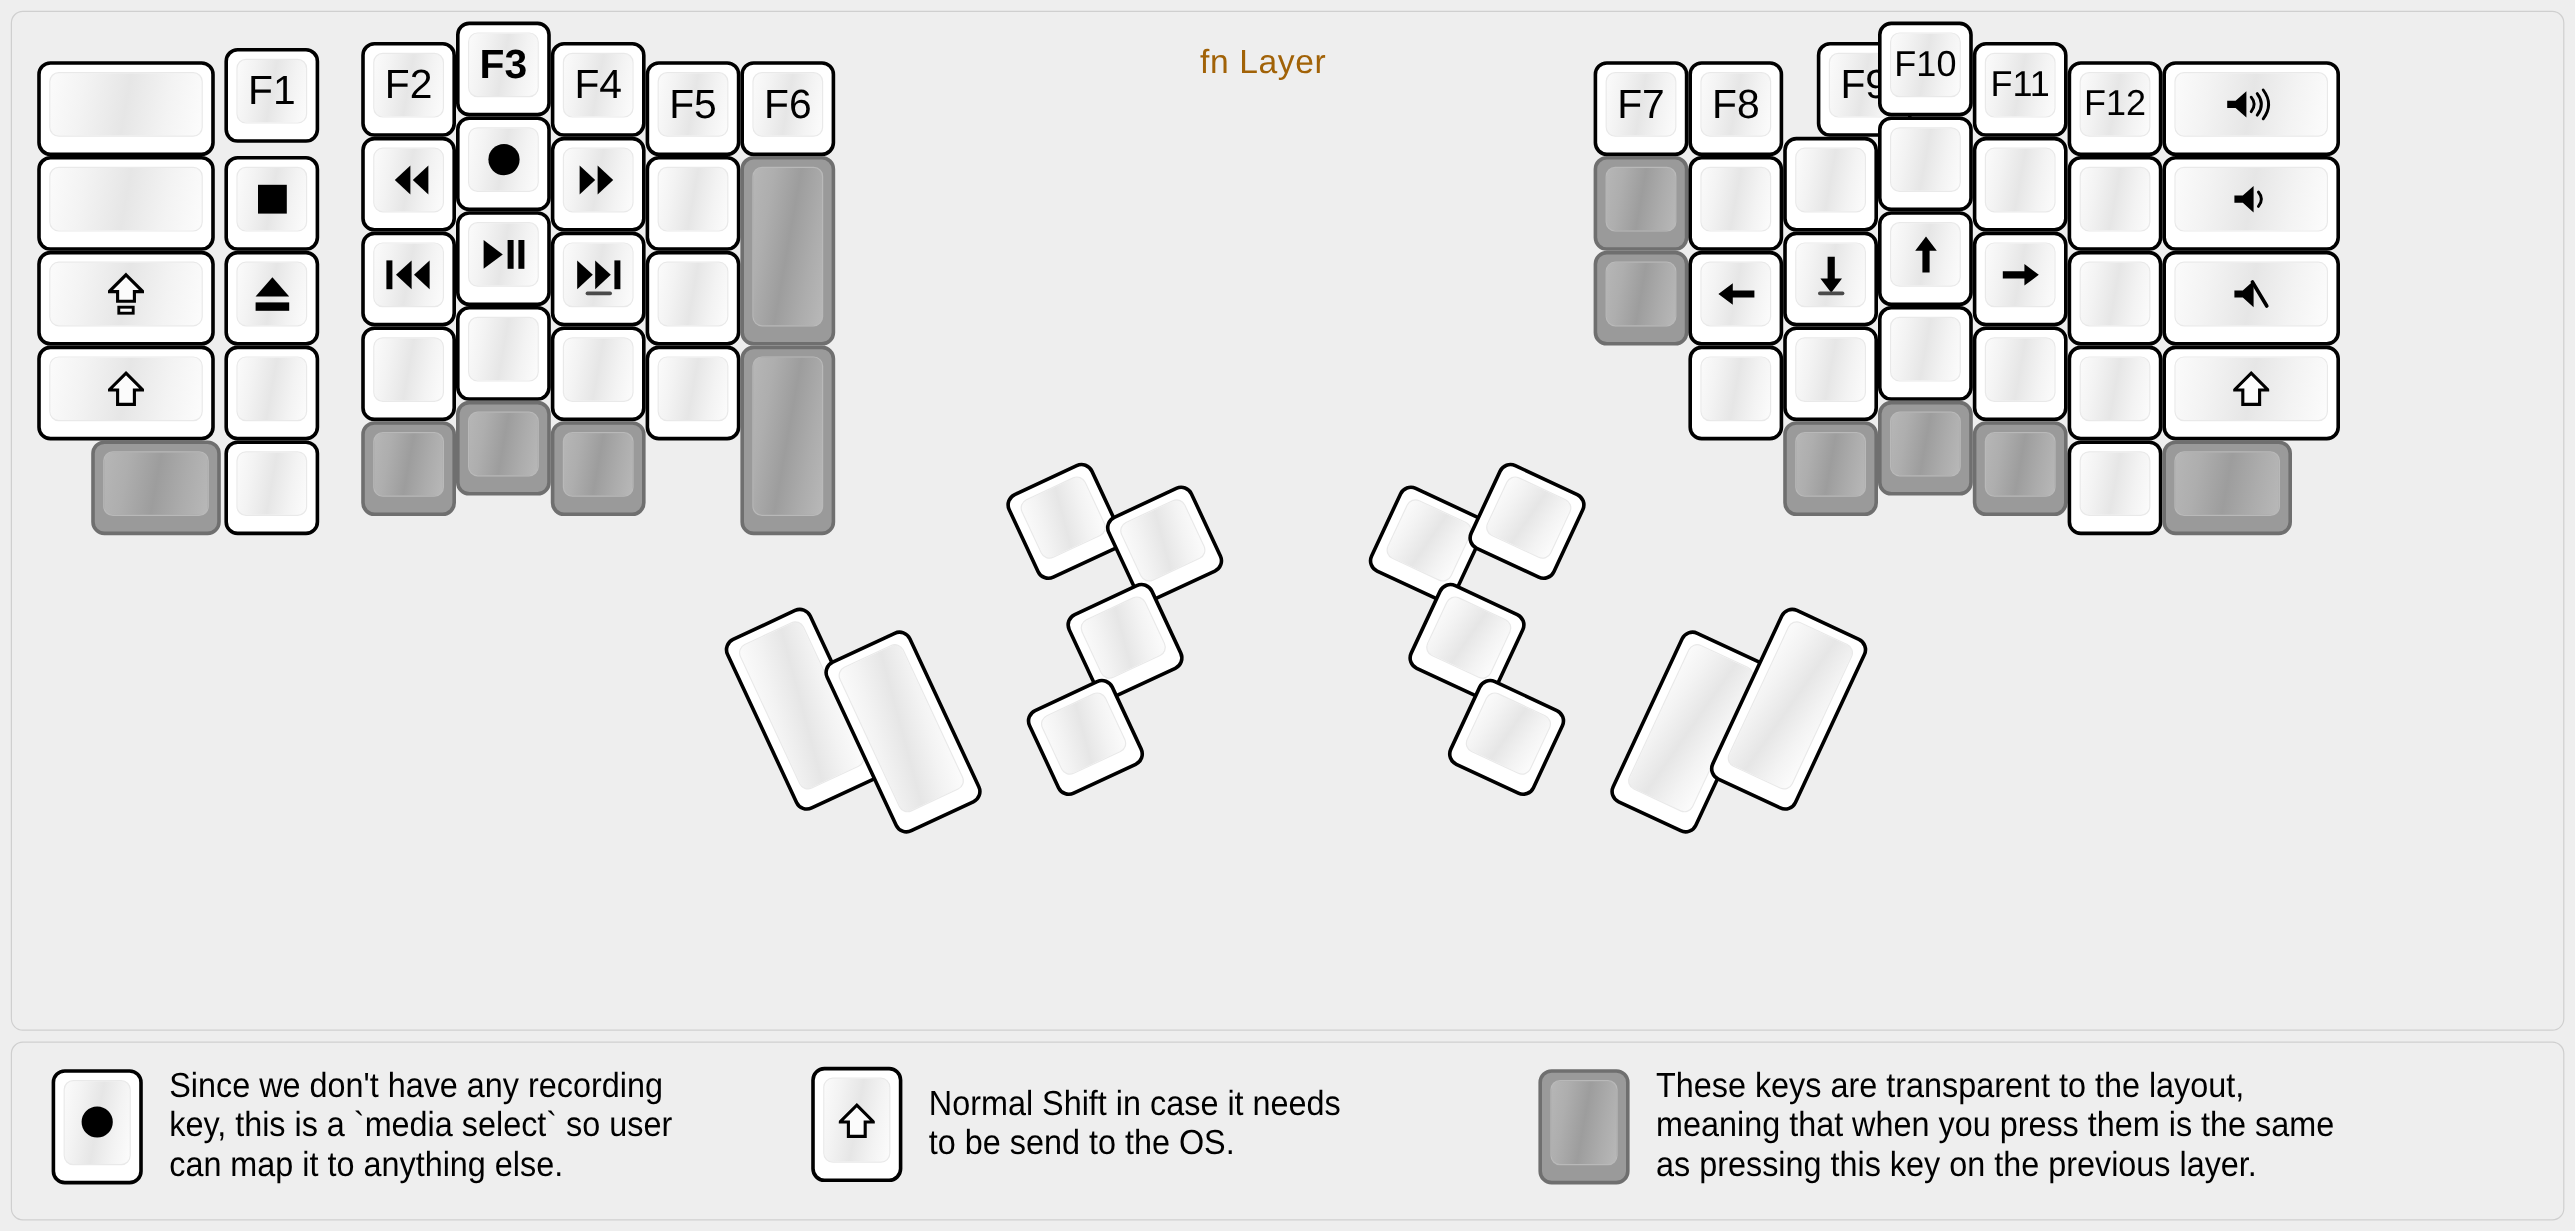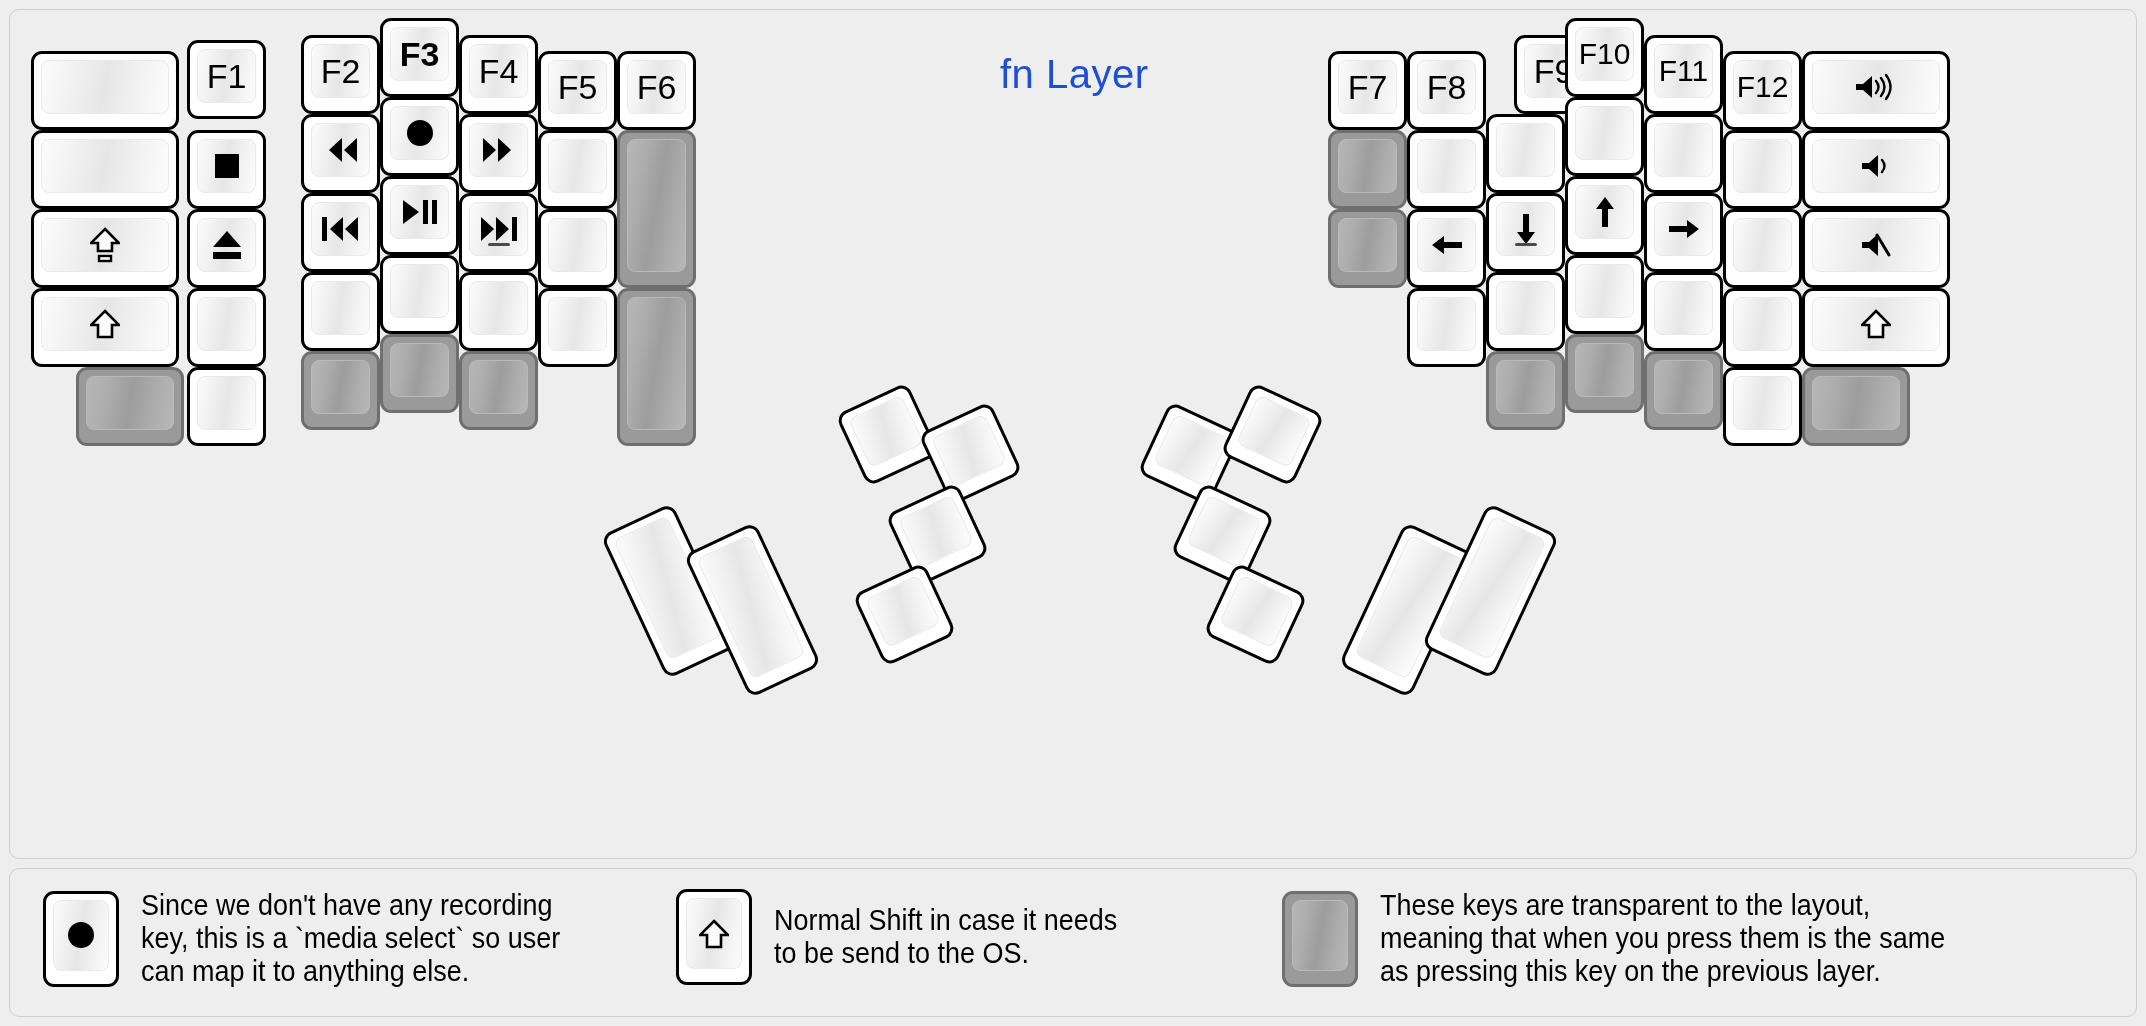--- a/index.html
+++ b/index.html
@@ -17,23 +17,23 @@
     background:#eeeeee;
     border:1.5px solid #cfcfcf;
     border-radius:10px;
     box-sizing:border-box;
   }
   #board-panel{left:9px;top:9px;width:2128px;height:850px;}
   #legend-panel{left:9px;top:868px;width:2128px;height:149px;}
 
   .title{
     position:absolute;
-    left:990px;top:42px;
-    font-size:40px;
-    color:#1d4ed8;
+    left:990px;top:26px;
+    font-size:28px;
+    color:#a16207;
     letter-spacing:0.5px;
     white-space:nowrap;
   }
 
   
   .key{
     position:absolute;
     box-sizing:border-box;
     border:3px solid #000;
     border-radius:11px;

